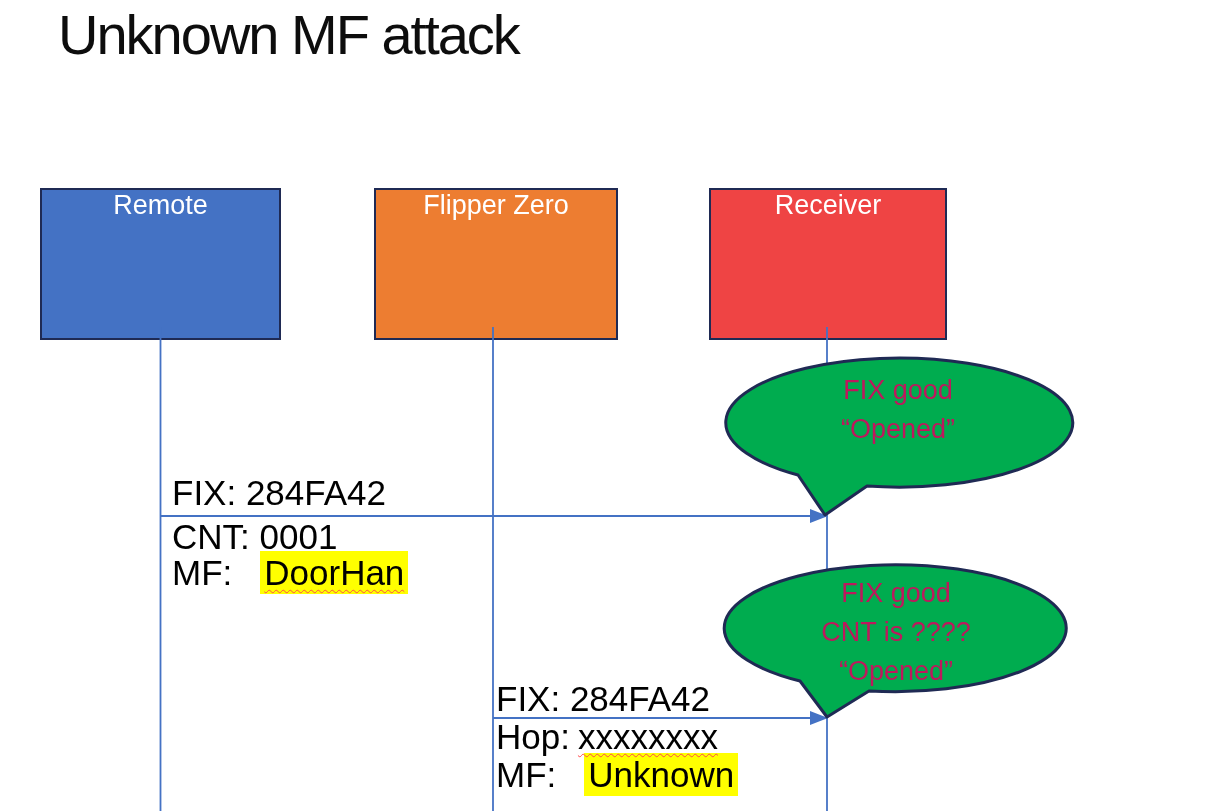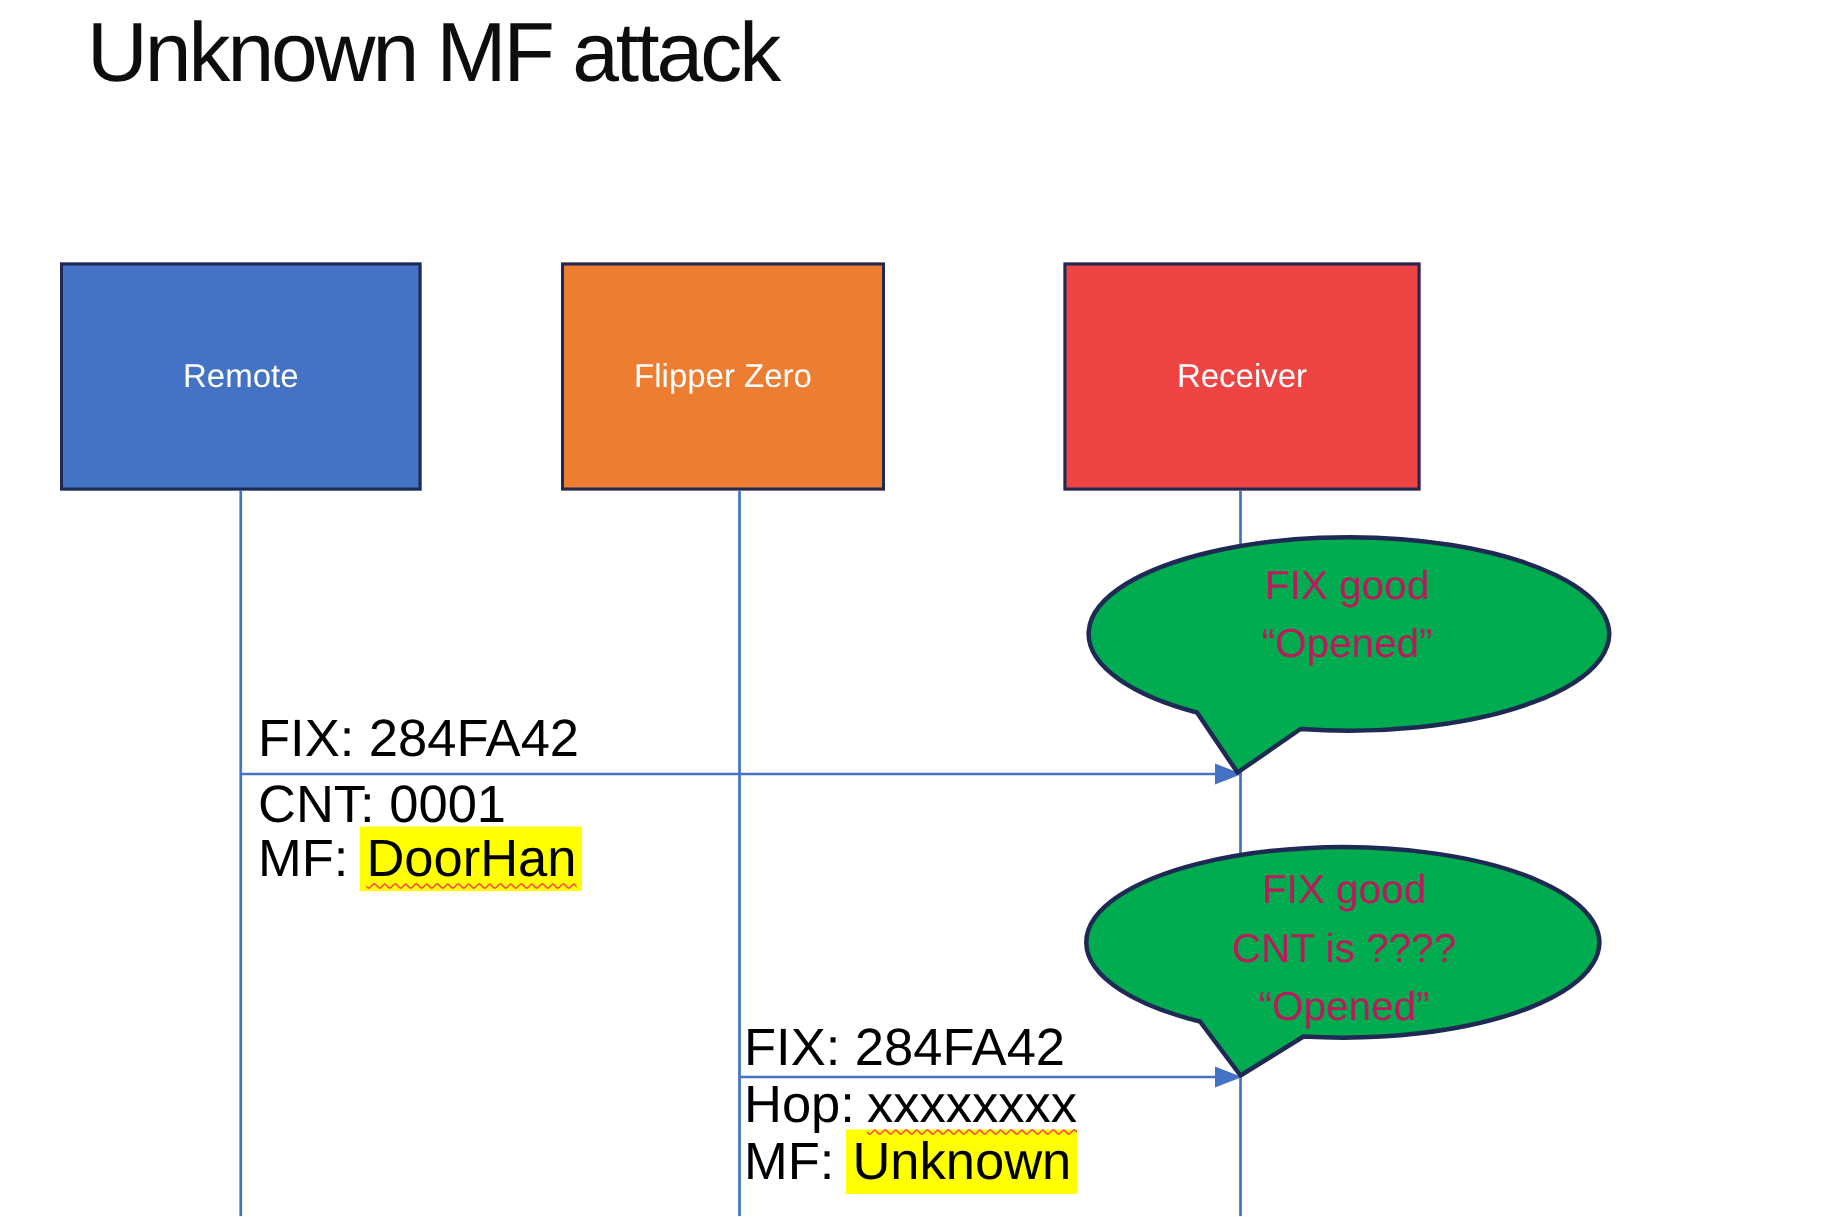--- a/index.html
+++ b/index.html
@@ -6,44 +6,44 @@
   .stage{
     position:relative;width:1216px;height:811px;overflow:hidden;background:#fff;
     font-family:"Liberation Sans", sans-serif;
   }
   .slide-title{
     position:absolute;left:58px;top:2px;
     font-size:56px;font-weight:300;letter-spacing:-2px;color:#0d0d0d;
     white-space:nowrap;
   }
   .actor-box{
-    position:absolute;top:175px;height:152px;box-sizing:border-box;
+    position:absolute;top:188px;height:152px;box-sizing:border-box;
     border:2.5px solid var(--shape-border);
-    display:flex;align-items:center;justify-content:center;
-    color:#fff;font-size:22px;
+    display:flex;align-items:flex-start;justify-content:center;
+    color:#fff;font-size:27px;
   }
   .actor-remote{left:40px;width:241px;}
-  .actor-flipper{left:374px;width:216px;}
+  .actor-flipper{left:374px;width:244px;}
   .actor-receiver{left:709px;width:238px;}
   svg.diagram{position:absolute;left:0;top:0;width:1216px;height:811px;}
   .lifeline{stroke:var(--connector);stroke-width:1.8;fill:none;}
   .msgline{stroke:var(--connector);stroke-width:1.8;fill:none;}
   .arrowhead{fill:var(--connector);stroke:none;}
   .bubble{fill:var(--bubble-fill);stroke:var(--shape-border);stroke-width:3;stroke-linejoin:round;}
   .msg-label{
     position:absolute;color:#000;font-size:35px;line-height:32px;white-space:nowrap;
   }
   .msg1-fix{left:172px;top:477px;}
   .msg1-cnt{left:172px;top:521px;}
   .msg1-mf{left:172px;top:557px;}
   .msg2-fix{left:496px;top:683px;}
   .msg2-hop{left:496px;top:721px;}
   .msg2-mf{left:496px;top:759px;}
   .prefix{margin-right:8px;}
-  .hl{background:var(--highlight);padding:2px 4px;}
+  .hl{background:var(--highlight);padding:2px 4px;margin-left:20px;}
   .squiggle{
     text-decoration-line:underline;
     text-decoration-style:wavy;
     text-decoration-color:var(--squiggle);
     text-decoration-thickness:1px;
     text-underline-offset:4px;
   }
   .bubble-text{
     position:absolute;width:340px;text-align:center;color:#be185d;
     font-size:27px;line-height:39px;

